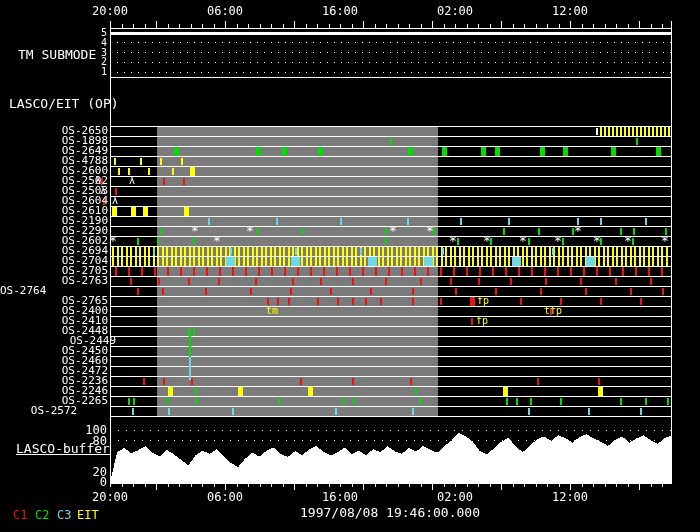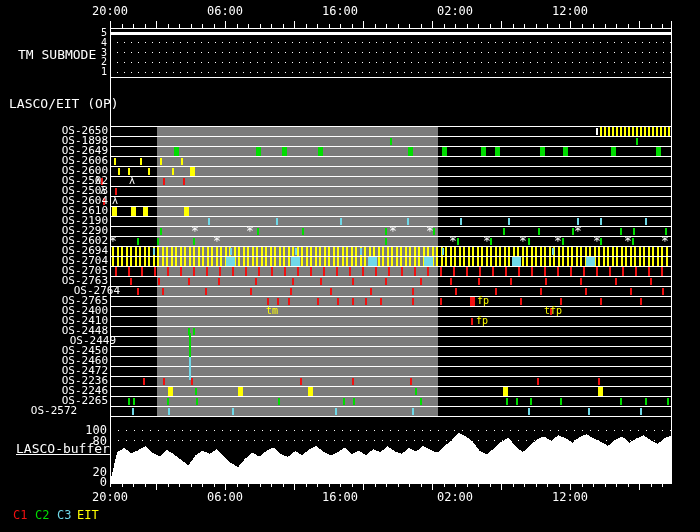--- a/index.html
+++ b/index.html
@@ -651,53 +651,54 @@
       <rect x="189" y="333" width="2" height="24" fill="#00dd00"></rect>
       <rect x="189" y="357" width="2" height="23" fill="#6fd8e8"></rect>
       <line x1="110" y1="430" x2="672" y2="430" stroke="#ffffff" stroke-width="1" stroke-dasharray="1,7"></line>
       <line x1="110" y1="440.6" x2="672" y2="440.6" stroke="#ffffff" stroke-width="1" stroke-dasharray="1,7"></line>
       <polygon points="110,483 110.0,483.0 117.1,452.3 124.2,448.0 131.3,453.3 138.5,450.1 145.6,445.9 152.7,452.8 159.8,456.5 166.9,450.1 174.0,454.4 181.1,459.7 188.3,465.5 195.4,455.4 202.5,450.7 209.6,453.9 216.7,449.1 223.8,456.5 230.9,462.9 238.1,467.1 245.2,458.6 252.3,452.8 259.4,456.5 266.5,450.7 273.6,447.5 280.7,453.9 287.8,457.0 295.0,451.2 302.1,454.9 309.2,449.6 316.3,445.9 323.4,451.7 330.5,455.4 337.6,452.3 344.8,447.5 351.9,453.9 359.0,450.7 366.1,455.4 373.2,449.1 380.3,452.3 387.4,446.4 394.6,451.2 401.7,453.9 408.8,448.0 415.9,451.7 423.0,445.9 430.1,449.6 437.2,452.8 444.4,445.9 451.5,440.6 458.6,432.6 465.7,436.4 472.8,441.7 479.9,451.2 487.0,454.4 494.2,448.0 501.3,441.7 508.4,437.9 515.5,445.9 522.6,452.3 529.7,445.9 536.8,439.5 543.9,436.4 551.1,441.1 558.2,435.3 565.3,437.9 572.4,442.7 579.5,436.9 586.6,434.2 593.7,438.5 600.9,441.7 608.0,445.9 615.1,440.1 622.2,436.4 629.3,442.7 636.4,438.5 643.5,435.3 650.7,440.1 657.8,443.8 664.9,437.9 672.0,435.3 672,483" fill="#ffffff"></polygon>
     </svg>
 
   <div class="lbl" style="left:18px;top:48px;font-size:13px;">TM SUBMODE</div>
   <div class="lbl" style="left:9px;top:97px;font-size:13px;">LASCO/EIT (OP)</div>
   <div class="lbl" style="left:16px;top:442px;font-size:13px;text-decoration:underline;">LASCO-buffer</div>
+  <div class="lbl" style="left:390px;top:506px;font-size:13px;transform:translateX(-50%);">1997/08/08 19:46:00.000</div>
   <div id="gen-labels">
       <div class="lbl" style="left:110px;top:5px;font-size:12px;transform:translateX(-50%);">20:00</div>
       <div class="lbl" style="left:110px;top:491px;font-size:12px;transform:translateX(-50%);">20:00</div>
       <div class="lbl" style="left:225px;top:5px;font-size:12px;transform:translateX(-50%);">06:00</div>
       <div class="lbl" style="left:225px;top:491px;font-size:12px;transform:translateX(-50%);">06:00</div>
       <div class="lbl" style="left:340px;top:5px;font-size:12px;transform:translateX(-50%);">16:00</div>
       <div class="lbl" style="left:340px;top:491px;font-size:12px;transform:translateX(-50%);">16:00</div>
       <div class="lbl" style="left:455px;top:5px;font-size:12px;transform:translateX(-50%);">02:00</div>
       <div class="lbl" style="left:455px;top:491px;font-size:12px;transform:translateX(-50%);">02:00</div>
       <div class="lbl" style="left:570px;top:5px;font-size:12px;transform:translateX(-50%);">12:00</div>
       <div class="lbl" style="left:570px;top:491px;font-size:12px;transform:translateX(-50%);">12:00</div>
       <div class="lbl" style="left:0;width:107px;text-align:right;top:28px;font-size:10px;">5</div>
       <div class="lbl" style="left:0;width:107px;text-align:right;top:37.8px;font-size:10px;">4</div>
       <div class="lbl" style="left:0;width:107px;text-align:right;top:47.6px;font-size:10px;">3</div>
       <div class="lbl" style="left:0;width:107px;text-align:right;top:57.4px;font-size:10px;">2</div>
       <div class="lbl" style="left:0;width:107px;text-align:right;top:67.2px;font-size:10px;">1</div>
       <div class="lbl" style="left:0;width:108px;text-align:right;top:125px;font-size:11px;">OS-2650</div>
       <div class="lbl" style="left:0;width:108px;text-align:right;top:135px;font-size:11px;">OS-1898</div>
       <div class="lbl" style="left:0;width:108px;text-align:right;top:145px;font-size:11px;">OS-2649</div>
-      <div class="lbl" style="left:0;width:108px;text-align:right;top:155px;font-size:11px;">OS-2606</div>
+      <div class="lbl" style="left:0;width:108px;text-align:right;top:155px;font-size:11px;">OS-4788</div>
       <div class="lbl" style="left:0;width:108px;text-align:right;top:165px;font-size:11px;">OS-2600</div>
       <div class="lbl" style="left:0;width:108px;text-align:right;top:175px;font-size:11px;">OS-2502</div>
       <div class="lbl" style="left:0;width:108px;text-align:right;top:185px;font-size:11px;">OS-2503</div>
       <div class="lbl" style="left:0;width:108px;text-align:right;top:195px;font-size:11px;">OS-2604</div>
       <div class="lbl" style="left:0;width:108px;text-align:right;top:205px;font-size:11px;">OS-2610</div>
       <div class="lbl" style="left:0;width:108px;text-align:right;top:215px;font-size:11px;">OS-2190</div>
       <div class="lbl" style="left:0;width:108px;text-align:right;top:225px;font-size:11px;">OS-2290</div>
       <div class="lbl" style="left:0;width:108px;text-align:right;top:235px;font-size:11px;">OS-2602</div>
       <div class="lbl" style="left:0;width:108px;text-align:right;top:245px;font-size:11px;">OS-2694</div>
       <div class="lbl" style="left:0;width:108px;text-align:right;top:255px;font-size:11px;">OS-2704</div>
       <div class="lbl" style="left:0;width:108px;text-align:right;top:265px;font-size:11px;">OS-2705</div>
       <div class="lbl" style="left:0;width:108px;text-align:right;top:275px;font-size:11px;">OS-2763</div>
-      <div class="lbl" style="left:12px;width:108px;text-align:right;top:285px;font-size:11px;">OS-2764</div>
+      <div class="lbl" style="left:0;width:108px;top:285px;font-size:11px;">OS-2764</div>
       <div class="lbl" style="left:0;width:108px;text-align:right;top:295px;font-size:11px;">OS-2765</div>
       <div class="lbl" style="left:0;width:108px;text-align:right;top:305px;font-size:11px;">OS-2400</div>
       <div class="lbl" style="left:0;width:108px;text-align:right;top:315px;font-size:11px;">OS-2410</div>
       <div class="lbl" style="left:0;width:108px;text-align:right;top:325px;font-size:11px;">OS-2448</div>
       <div class="lbl" style="left:0;width:108px;text-align:right;top:335px;font-size:11px;padding-left:8px;">OS-2449</div>
       <div class="lbl" style="left:0;width:108px;text-align:right;top:345px;font-size:11px;">OS-2450</div>
       <div class="lbl" style="left:0;width:108px;text-align:right;top:355px;font-size:11px;">OS-2460</div>
       <div class="lbl" style="left:0;width:108px;text-align:right;top:365px;font-size:11px;">OS-2472</div>
       <div class="lbl" style="left:0;width:108px;text-align:right;top:375px;font-size:11px;">OS-2236</div>
       <div class="lbl" style="left:0;width:108px;text-align:right;top:385px;font-size:11px;">OS-2246</div>

